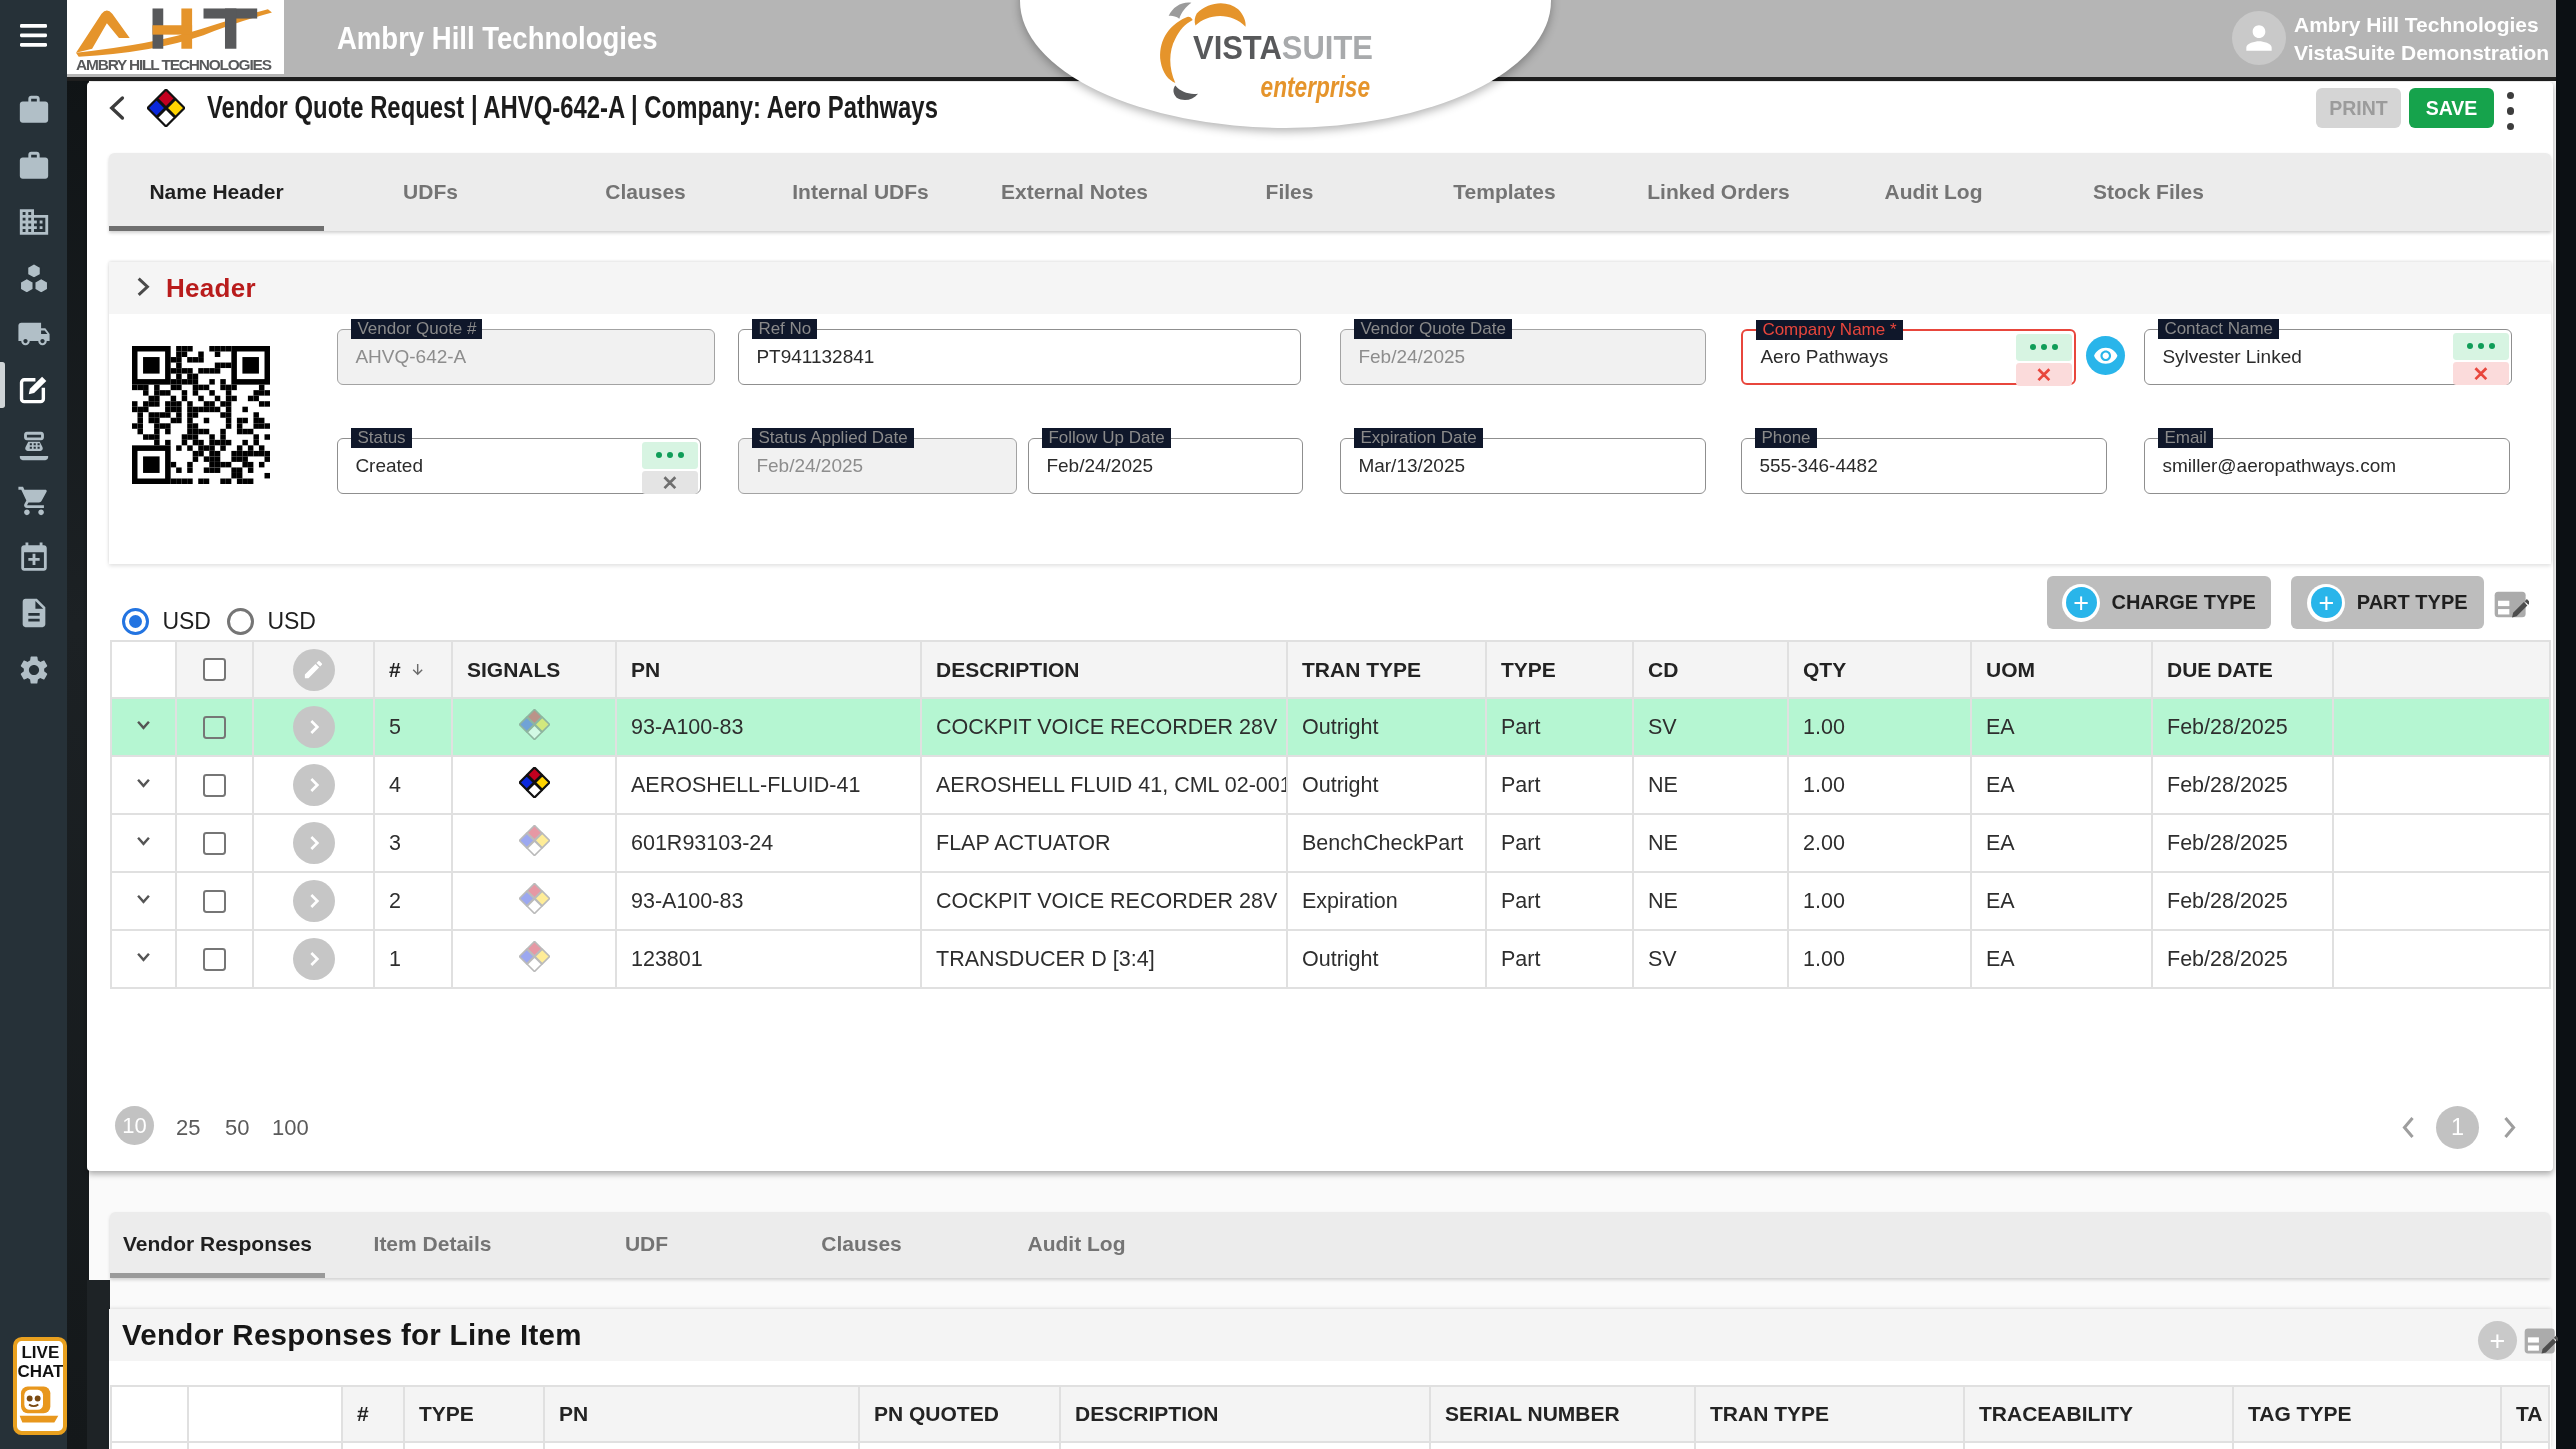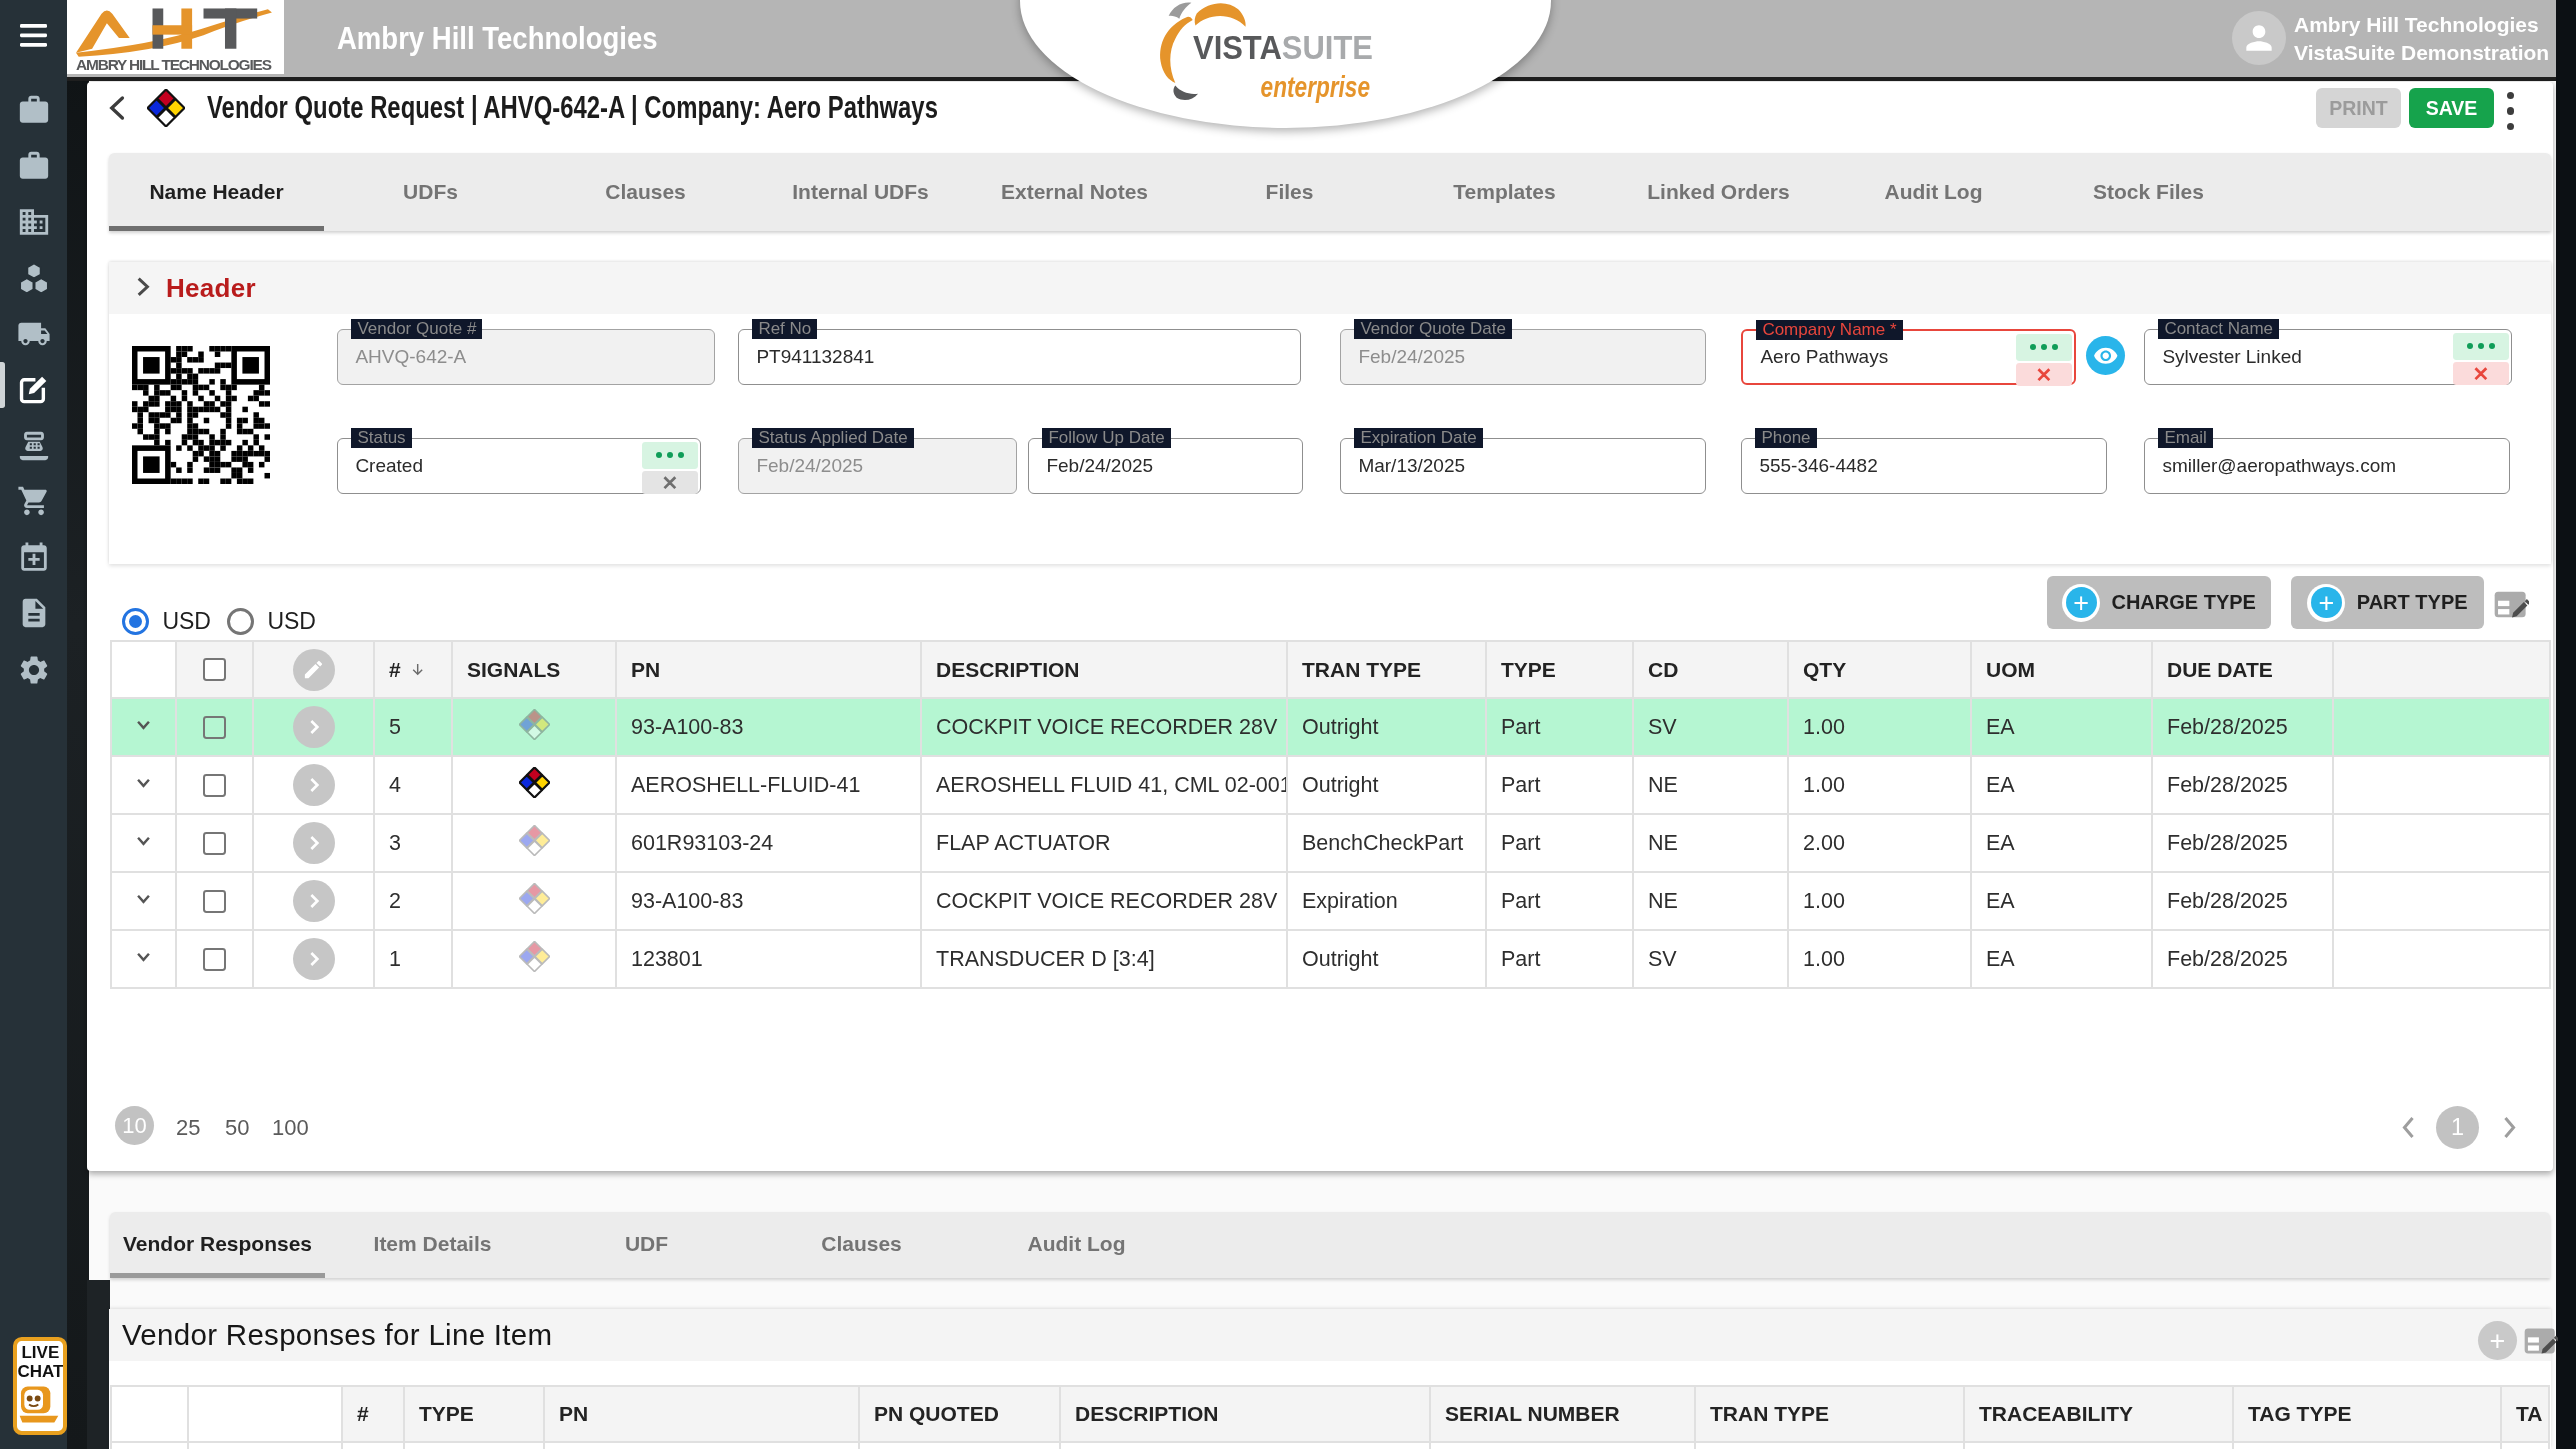--- a/index.html
+++ b/index.html
@@ -732,21 +732,21 @@
     </svg>
 <div class="abs" style="left:110px;top:1212px;width:2440px;height:66px;background:#ececec;border-radius:5.4px 5.4px 0 0;box-shadow:0 2px 3.4px rgba(0,0,0,.16)"></div>
 <div class="tab on" style="left:110px;top:1205px">Vendor Responses</div>
 <div class="tab" style="left:325px;top:1205px">Item Details</div>
 <div class="tab" style="left:539px;top:1205px">UDF</div>
 <div class="tab" style="left:754px;top:1205px">Clauses</div>
 <div class="tab" style="left:969px;top:1205px">Audit Log</div>
 <div class="abs" style="left:110px;top:1273px;width:215px;height:5.4px;background:#9a9a9a"></div>
 <div class="abs" style="left:109px;top:1309px;width:2442px;height:140px;background:#fff;box-shadow:0 -1.3px 3.4px rgba(0,0,0,.12)"></div>
 <div class="abs" style="left:109px;top:1309px;width:2442px;height:52px;background:#f4f4f4"></div>
-<div class="abs" style="left:122px;top:1309px;height:52px;display:flex;align-items:center;font-size:29.5px;font-weight:400;color:#161616;letter-spacing:0.3px">Vendor Responses for Line Item</div>
+<div class="abs" style="left:122px;top:1309px;height:52px;display:flex;align-items:center;font-size:29.5px;font-weight:700;color:#161616;letter-spacing:0.3px">Vendor Responses for Line Item</div>
 <div class="abs" style="left:2478px;top:1321px;width:39px;height:39px;border-radius:50%;background:#c9c9c9;color:#fff;font-size:27px;display:flex;align-items:center;justify-content:center;line-height:0">+</div>
 <div class="abs" style="left:2524px;top:1324px"><svg width="34" height="34" viewBox="0 0 26 26">
         <rect x="0.5" y="3.5" width="23" height="19" rx="2.6" fill="#ababab"></rect>
         <rect x="3" y="10.2" width="8.4" height="4" fill="#fff"></rect>
         <rect x="3" y="16.4" width="8.4" height="4" fill="#fff"></rect>
         <g fill="#4d4d4d">
           <path d="M14.2 19.2l8.0-8.0 2.6 2.6-8.0 8.0-3.4.8z"></path>
           <path d="M22.9 10.5l1.5-1.5 2.6 2.6-1.5 1.5z"></path>
         </g>
       </svg></div>

